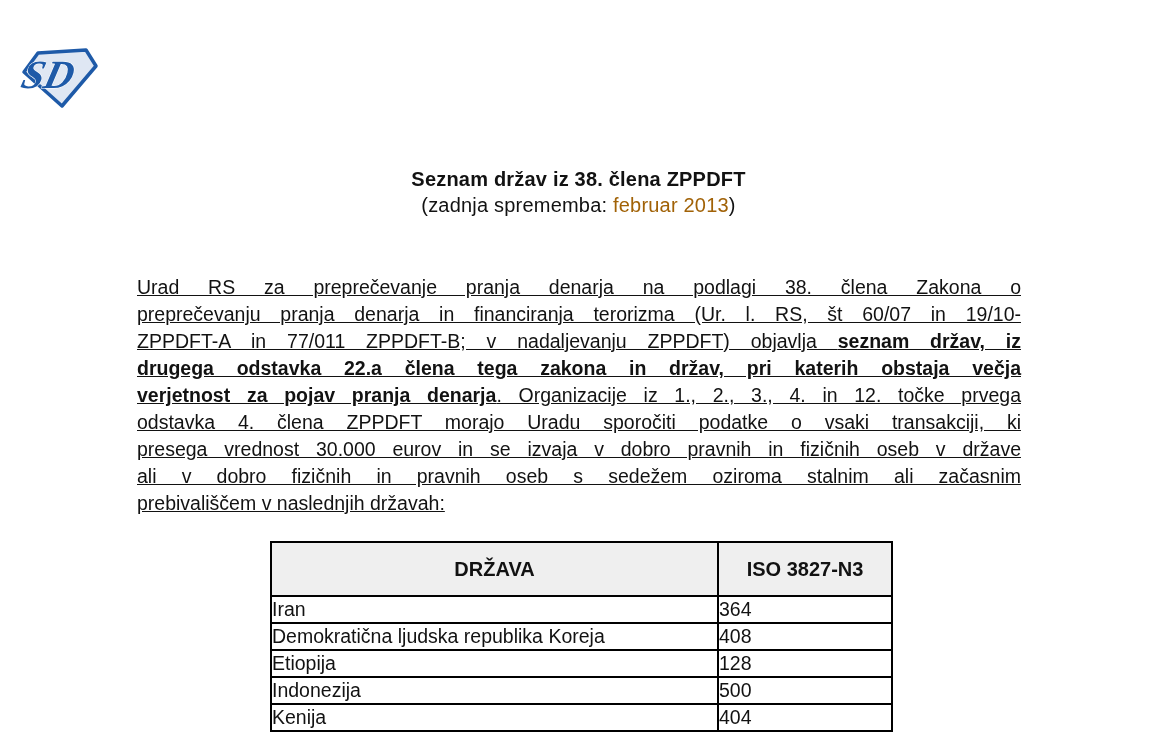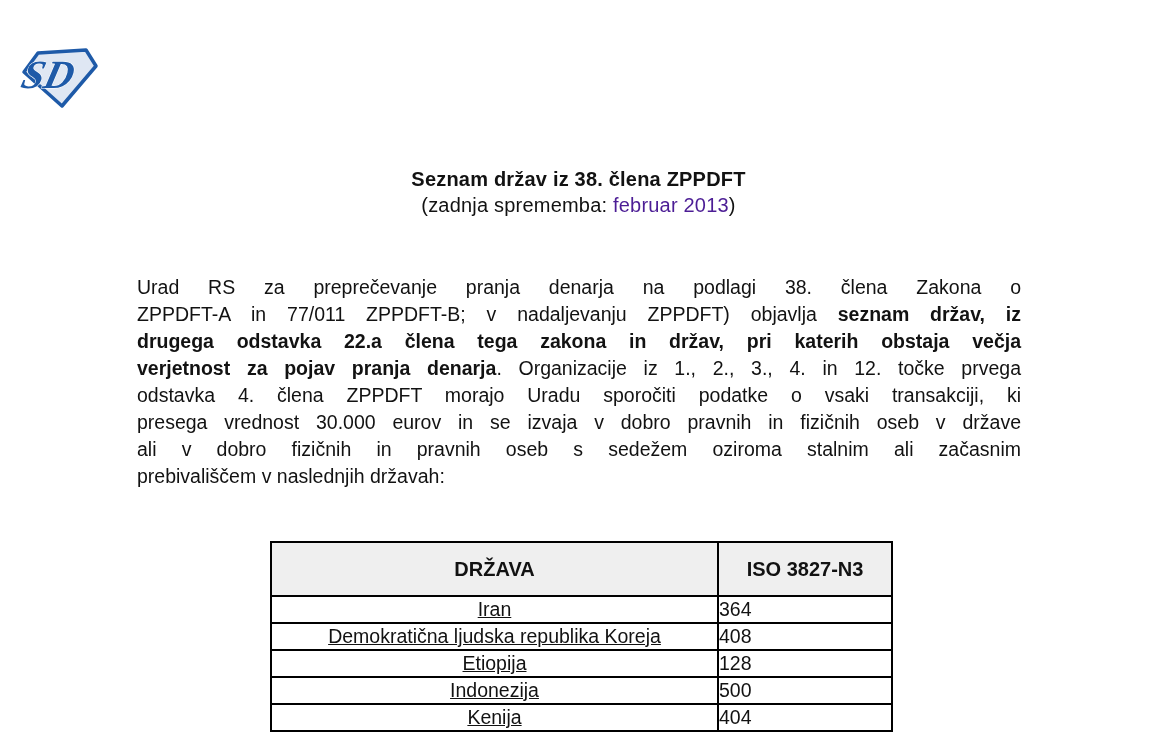--- a/index.html
+++ b/index.html
@@ -16,26 +16,26 @@
     width: 80px; height: 64px;
   }
   .title-block {
     position: absolute; left: 0; top: 166px; width: 1157px;
     text-align: center;
     font-size: 20px; line-height: 26px;
     letter-spacing: 0.2px;
   }
   .doc-title { font-weight: bold; }
   .doc-subtitle { font-weight: normal; }
-  .doc-subtitle .hl { color: #4c1d95; }
+  .doc-subtitle .hl { color: #a16207; }
   .paragraph {
     position: absolute; left: 137px; top: 274px; width: 884px;
     font-size: 19.5px; line-height: 27px;
   }
-  .pline { text-align: justify; text-align-last: justify; }
+  .pline { text-align: justify; text-align-last: justify; text-decoration: underline; }
   .pline.last { text-align-last: left; }
   .seg-b { font-weight: bold; }
   .table-wrap { position: absolute; left: 270px; top: 541px; }
   table.countries {
     border-collapse: collapse;
     font-size: 19.5px;
     table-layout: fixed;
     width: 617px;
   }
   table.countries th, table.countries td {
@@ -47,38 +47,39 @@
     background: #efefef;
     font-size: 20px;
     font-weight: bold;
     height: 50px;
     text-align: center;
     vertical-align: middle;
   }
   th.col-country { width: 443px; margin-left: 32px; }
   th.col-iso { width: 170px; }
   table.countries td { height: 25px; padding: 0; vertical-align: middle; }
-  td.country { padding-left: 12px; text-align: center; text-decoration: underline; }
+  td.country { padding-left: 12px; text-align: left; }
   td.iso { text-align: left; }
 </style>
 </head>
 <body>
 
 <svg class="logo" viewBox="0 0 80 64" aria-hidden="true">
   <path d="M4,26 L18,7 L66,4 L76,20 L42,60 Z" fill="#dfe7f3" stroke="#1e5aa8" stroke-width="3.5" stroke-linejoin="round"></path>
   <text x="10" y="42" transform="skewX(-14)" font-family="Liberation Serif, serif" font-style="italic" font-weight="bold" font-size="40" fill="#1e5aa8" stroke="#ffffff" stroke-width="1" paint-order="stroke">SD</text>
 </svg>
 
 <div class="title-block">
   <div class="doc-title">Seznam držav iz 38. člena ZPPDFT</div>
   <div class="doc-subtitle"><span>(zadnja sprememba: </span><span class="hl">februar 2013</span><span>)</span></div>
 </div>
 
 <div class="paragraph">
     <div class="pline"><span class="seg">Urad RS za preprečevanje pranja denarja na podlagi 38. člena Zakona o</span></div>
+    <div class="pline"><span class="seg">preprečevanju pranja denarja in financiranja terorizma (Ur. l. RS, št 60/07 in 19/10-</span></div>
     <div class="pline"><span class="seg">ZPPDFT-A in 77/011 ZPPDFT-B; v nadaljevanju ZPPDFT) objavlja </span><span class="seg-b">seznam držav, iz</span></div>
     <div class="pline"><span class="seg-b">drugega odstavka 22.a člena tega zakona in držav, pri katerih obstaja večja</span></div>
     <div class="pline"><span class="seg-b">verjetnost za pojav pranja denarja</span><span class="seg">. Organizacije iz 1., 2., 3., 4. in 12. točke prvega</span></div>
     <div class="pline"><span class="seg">odstavka 4. člena ZPPDFT morajo Uradu sporočiti podatke o vsaki transakciji, ki</span></div>
     <div class="pline"><span class="seg">presega vrednost 30.000 eurov in se izvaja v dobro pravnih in fizičnih oseb v države</span></div>
     <div class="pline"><span class="seg">ali v dobro fizičnih in pravnih oseb s sedežem oziroma stalnim ali začasnim</span></div>
     <div class="pline last"><span class="seg">prebivališčem v naslednjih državah:</span></div>
   </div>
 
 <div class="table-wrap">

